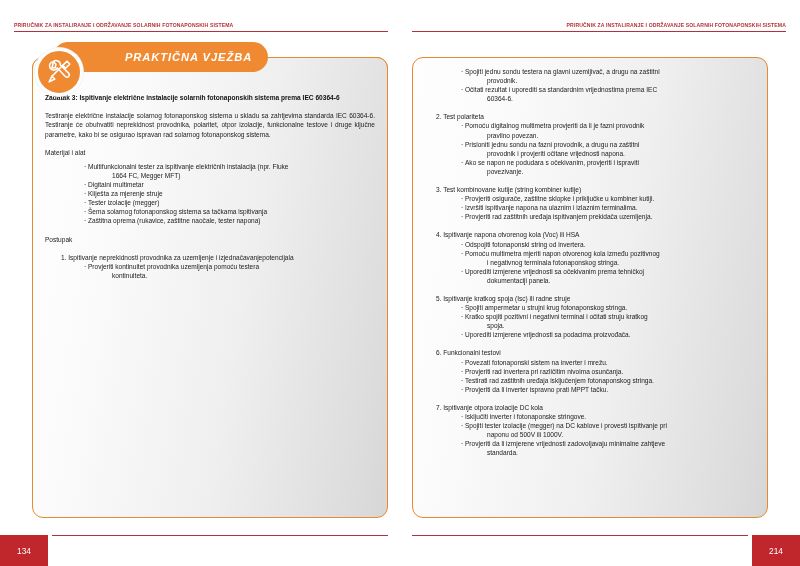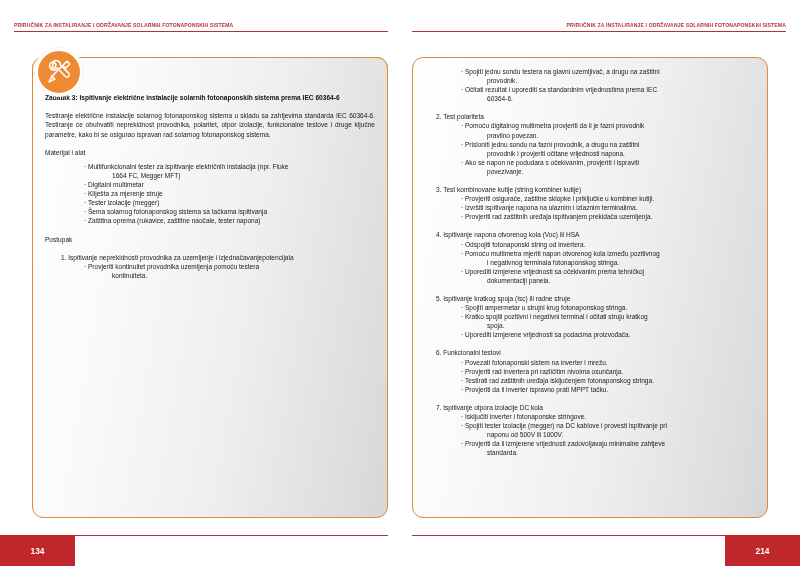--- a/index.html
+++ b/index.html
@@ -140,26 +140,26 @@
     line-height: 9.2px;
     color: #1b1b1b;
     text-align: justify;
     margin: 0;
   }
 
   
   .folio {
     position: absolute;
     bottom: 0;
-    width: 75px;
+    width: 48px;
     height: 31px;
     background: #c0272d;
     color: #ffffff;
     font-size: 8.3px;
-    font-weight: 700;
+    font-weight: 400;
     display: flex;
     align-items: center;
     justify-content: center;
   }
   .page-left .folio  { left: 0; }
   .page-right .folio { right: 0; }
   .folio-rule {
     position: absolute;
     bottom: 30px;
     height: 1.1px;
@@ -190,20 +190,23 @@
         <div class="gap"></div>
         <p class="plain">Završna provjera:</p>
         <p class="lvl2">Pregledaj sve priključke i potvrdi da su čvrsto spojeni.</p>
         <p class="lvl2">Provjeri napon i struju na priključnim tačkama invertera.</p>
         <p class="lvl2"><span>Osiguraj da su svi kablovi pravilno postavljeni i zaštićeni od mehaničkih</span><span class="cont">oštećenja.</span></p>
       </div>
     </div>
 
     <div class="card card-main card-exercise">
 
+      <div class="ex-banner">
+        <span class="ex-banner-label">PRAKTIČNA VJEŽBA</span>
+      </div>
 
       <div class="ex-icon">
         <svg viewBox="0 0 64 64" fill="none" stroke="#ffffff" stroke-width="3.4" stroke-linecap="round" stroke-linejoin="round">
 
           <path d="M20 10 a9 9 0 1 0 8.5 13.5 L46 42 a5 5 0 0 0 7-7 L35 17 A9 9 0 0 0 20 10 l5.5 5.5 -1.5 7 -7 1.5 Z"></path>
 
           <path d="M49 9 l6 6 -9 9 -6 -6 Z"></path>
           <path d="M40 18 L17 41"></path>
           <path d="M17 41 l-6 12 12 -6 Z"></path>
         </svg>

